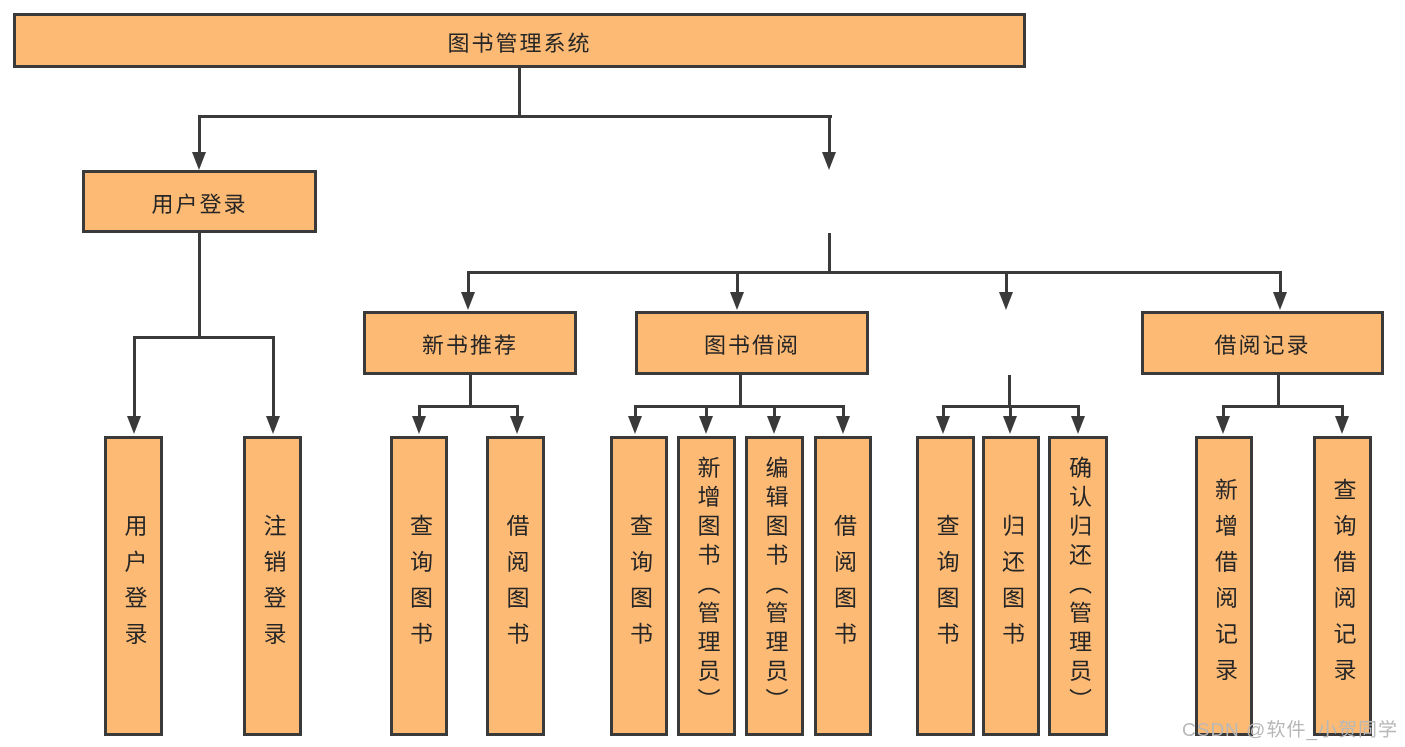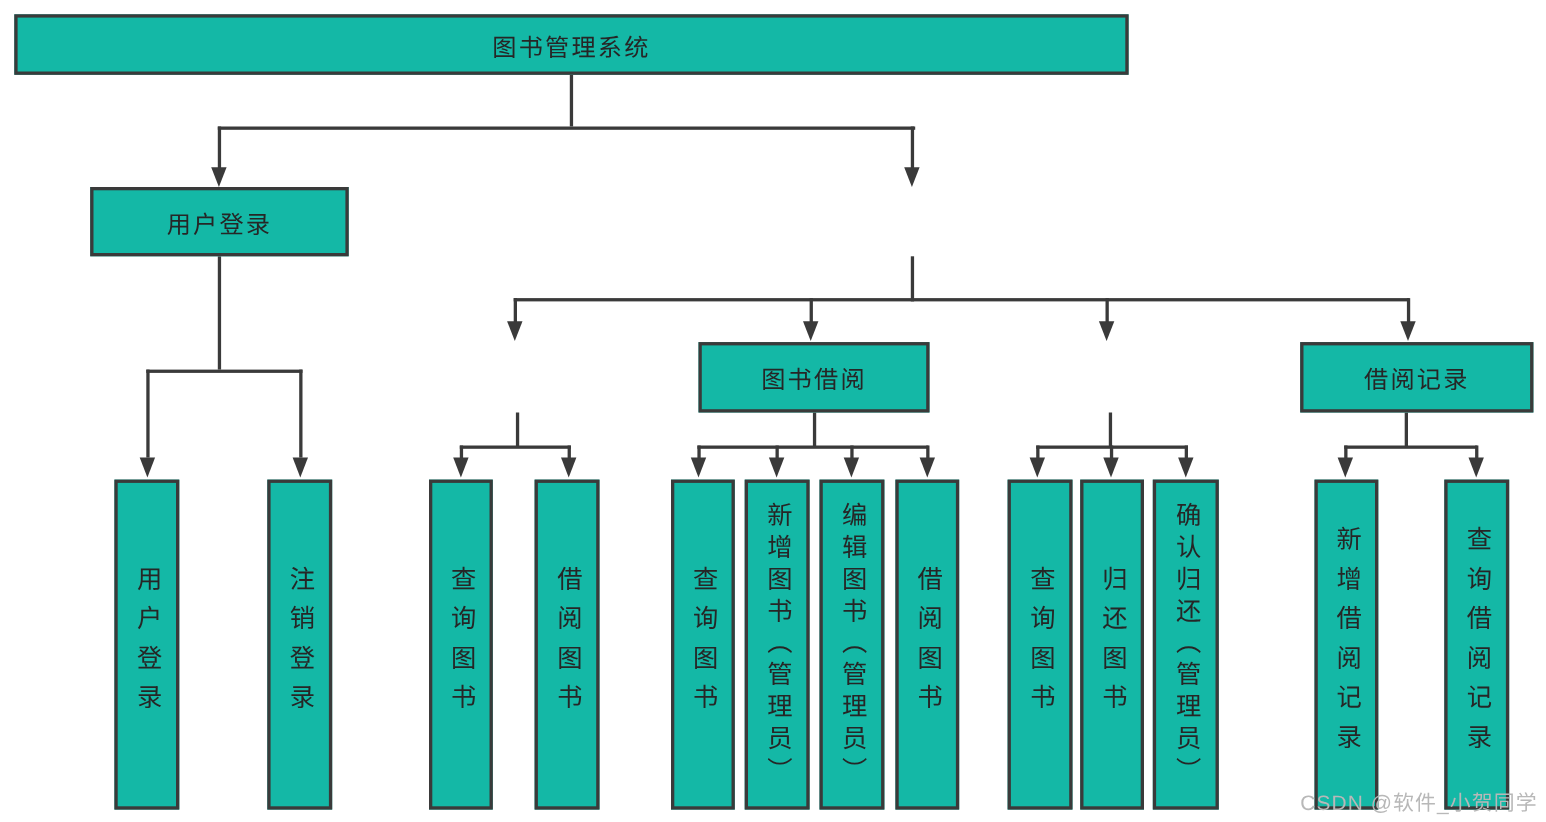--- a/index.html
+++ b/index.html
@@ -13,21 +13,21 @@
     width:1405px;height:747px;
     background:#ffffff;
     overflow:hidden;
     font-family:"Liberation Sans","DejaVu Sans",sans-serif;
     color:var(--text);
   }
   .box{
     position:absolute;
     box-sizing:border-box;
     border:3px solid var(--line);
-    background:#14b8a6;
+    background:#fdba74;
     display:flex;
     align-items:center;
     justify-content:center;
     z-index:2;
   }
   .box.h span{
     font-size:22px;
     letter-spacing:2px;
     white-space:nowrap;
     color:var(--text);
@@ -106,24 +106,27 @@
     <div class="vline" style="left:467px;top:271px;height:22px"></div>
     <div class="arrow" style="left:461px;top:292px"></div>
     <div class="vline" style="left:736px;top:271px;height:22px"></div>
     <div class="arrow" style="left:730px;top:292px"></div>
     <div class="vline" style="left:1005px;top:271px;height:22px"></div>
     <div class="arrow" style="left:999px;top:292px"></div>
     <div class="vline" style="left:1279px;top:271px;height:22px"></div>
     <div class="arrow" style="left:1273px;top:292px"></div>
   </div>
 
-  <div class="box h" style="left:635px;top:311px;width:210px;height:64px">
+  <div class="box h" style="left:363px;top:311px;width:214px;height:64px">
+    <span>新书推荐</span>
+  </div>
+  <div class="box h" style="left:635px;top:311px;width:234px;height:64px">
     <span>图书借阅</span>
   </div>
-  <div class="box h" style="left:1182px;top:311px;width:212px;height:64px">
+  <div class="box h" style="left:1141px;top:311px;width:243px;height:64px">
     <span>借阅记录</span>
   </div>
 
   <div>
     <div class="vline" style="left:469px;top:375px;height:32px"></div>
     <div class="hline" style="left:418px;top:405px;width:101px"></div>
     <div class="vline" style="left:418px;top:405px;height:12px"></div>
     <div class="arrow" style="left:412px;top:416px"></div>
     <div class="vline" style="left:516px;top:405px;height:12px"></div>
     <div class="arrow" style="left:510px;top:416px"></div>

